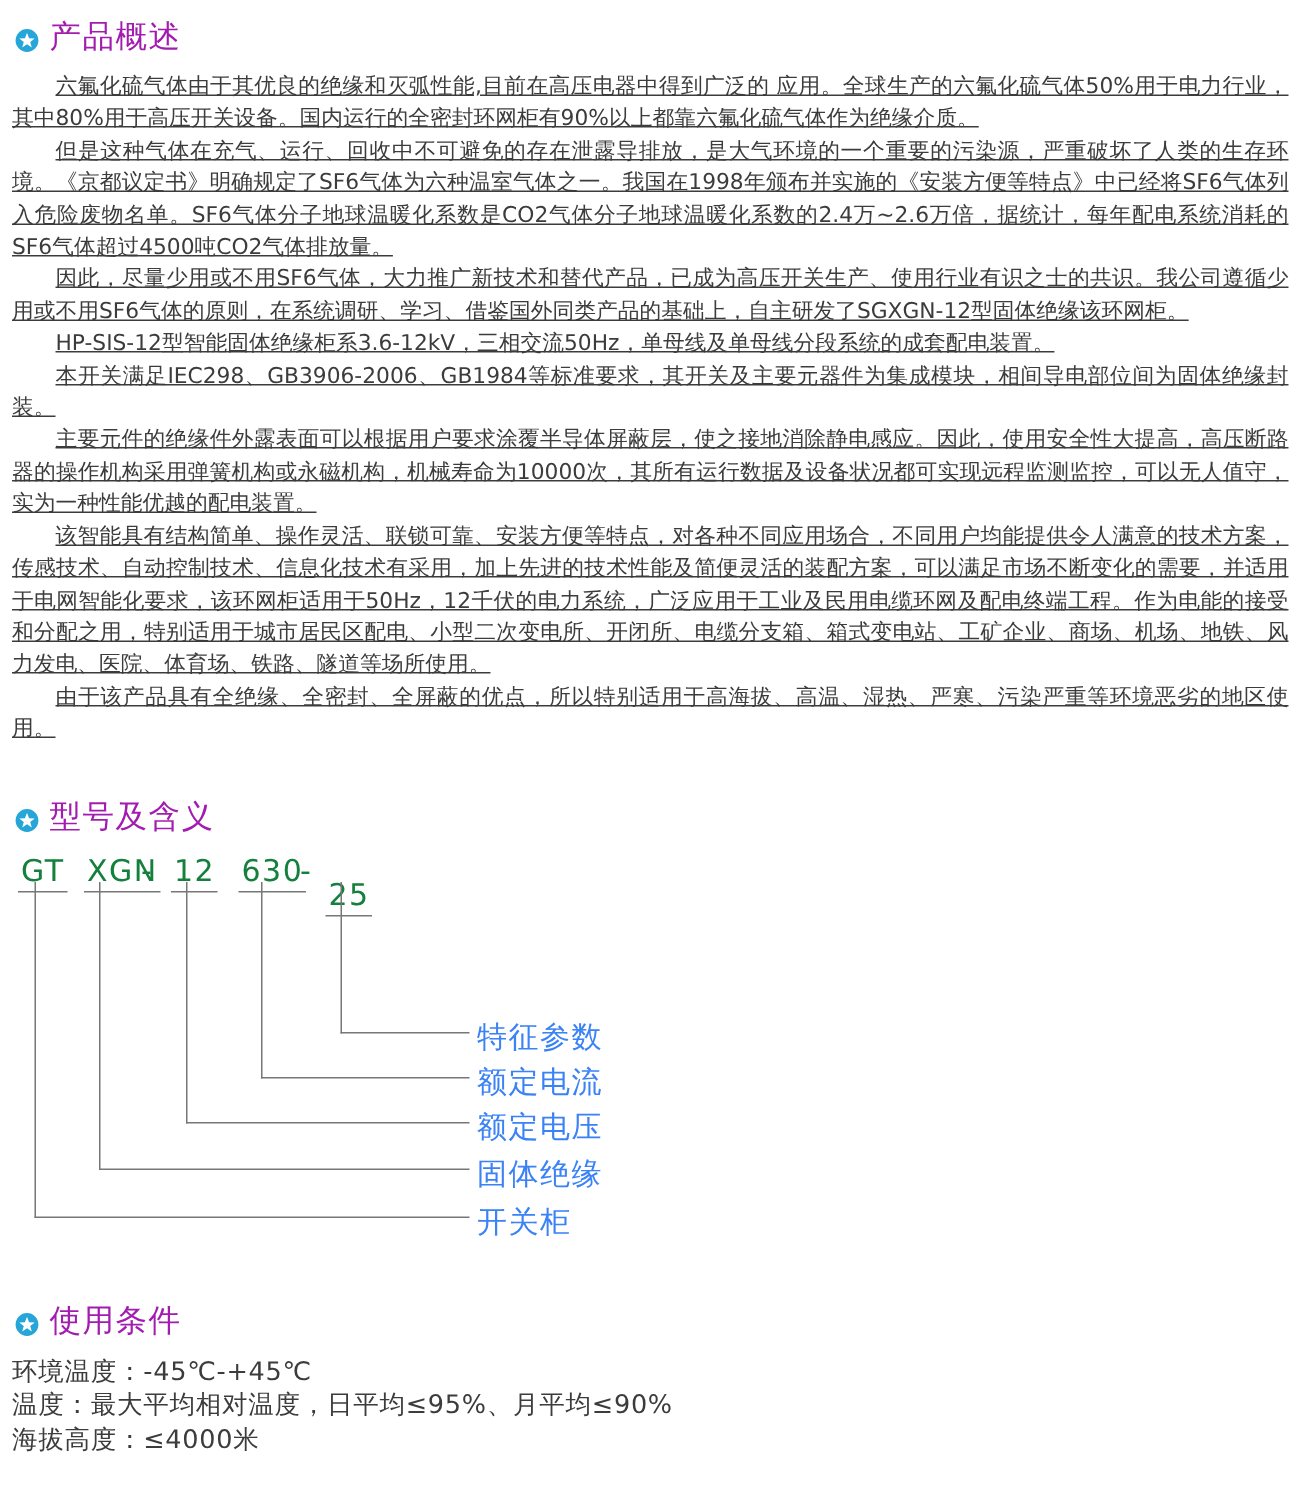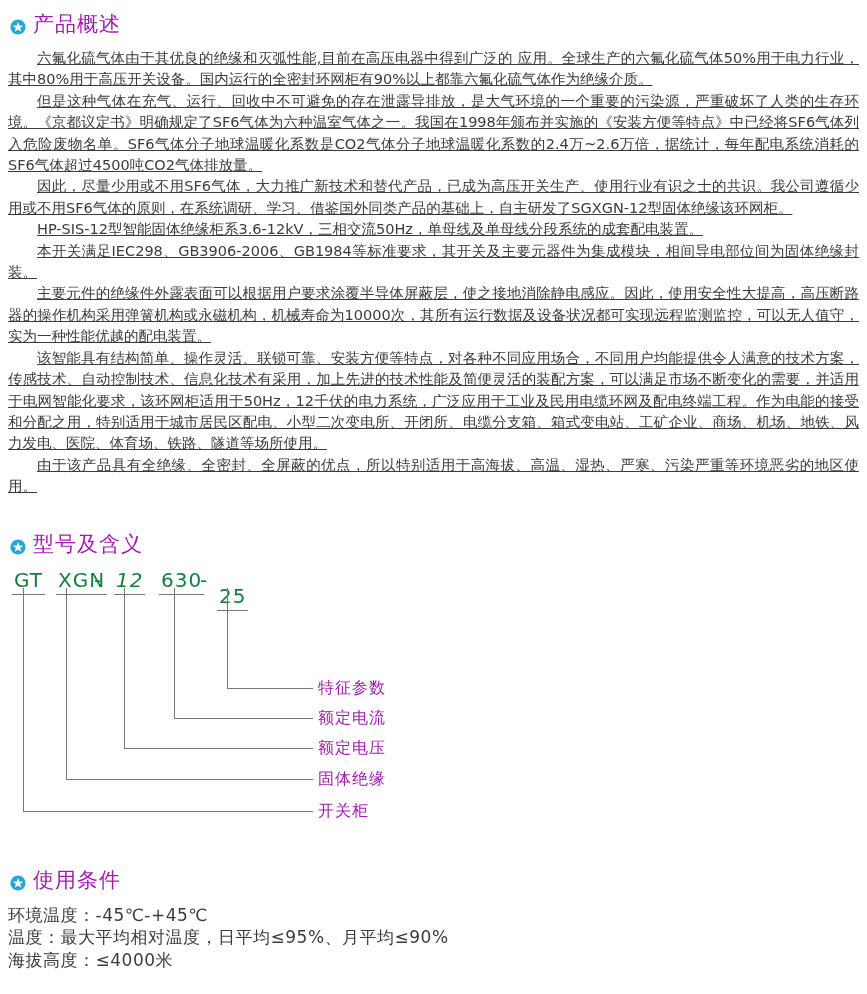--- a/index.html
+++ b/index.html
@@ -21,28 +21,28 @@
   
   .model-head { margin-top:32px;align-items:center; }
 
   
   .diagram { position:relative; height:252px; margin-top:2px; }
   .code { position:absolute; top:0; font-size:20px; color:#15803d;
           letter-spacing:1px; }
   .code.u { border-bottom:1px solid #777; padding:0 2px 2px 2px; }
   .leader { position:absolute; border-left:1px solid #777;
             border-bottom:1px solid #777; }
-  .dlabel { position:absolute; left:310px; font-size:16px; color:#a21caf;
+  .dlabel { position:absolute; left:310px; font-size:20px; color:#3b82f6;
             letter-spacing:1px; white-space:nowrap; }
 
   
   #c-gt   { left:4px; }
   #c-xgn  { left:48px; }
   #c-d1   { left:86px; top:0; }
-  #c-12   { left:106px;font-style:italic; }
+  #c-12   { left:106px; }
   #c-630  { left:151px; }
   #c-d2   { left:192px; top:0; }
   #c-25   { left:209px;margin-top:16px; }
 
   
   #ld-25  { left:219px; top:20px; width:85px;  height:100px; }
   #ld-630 { left:166px; top:20px; width:138px; height:130px; }
   #ld-12  { left:116px; top:20px; width:188px; height:160px; }
   #ld-xgn { left:58px;  top:20px; width:246px; height:191px; }
   #ld-gt  { left:15px;  top:20px; width:289px; height:223px; }

